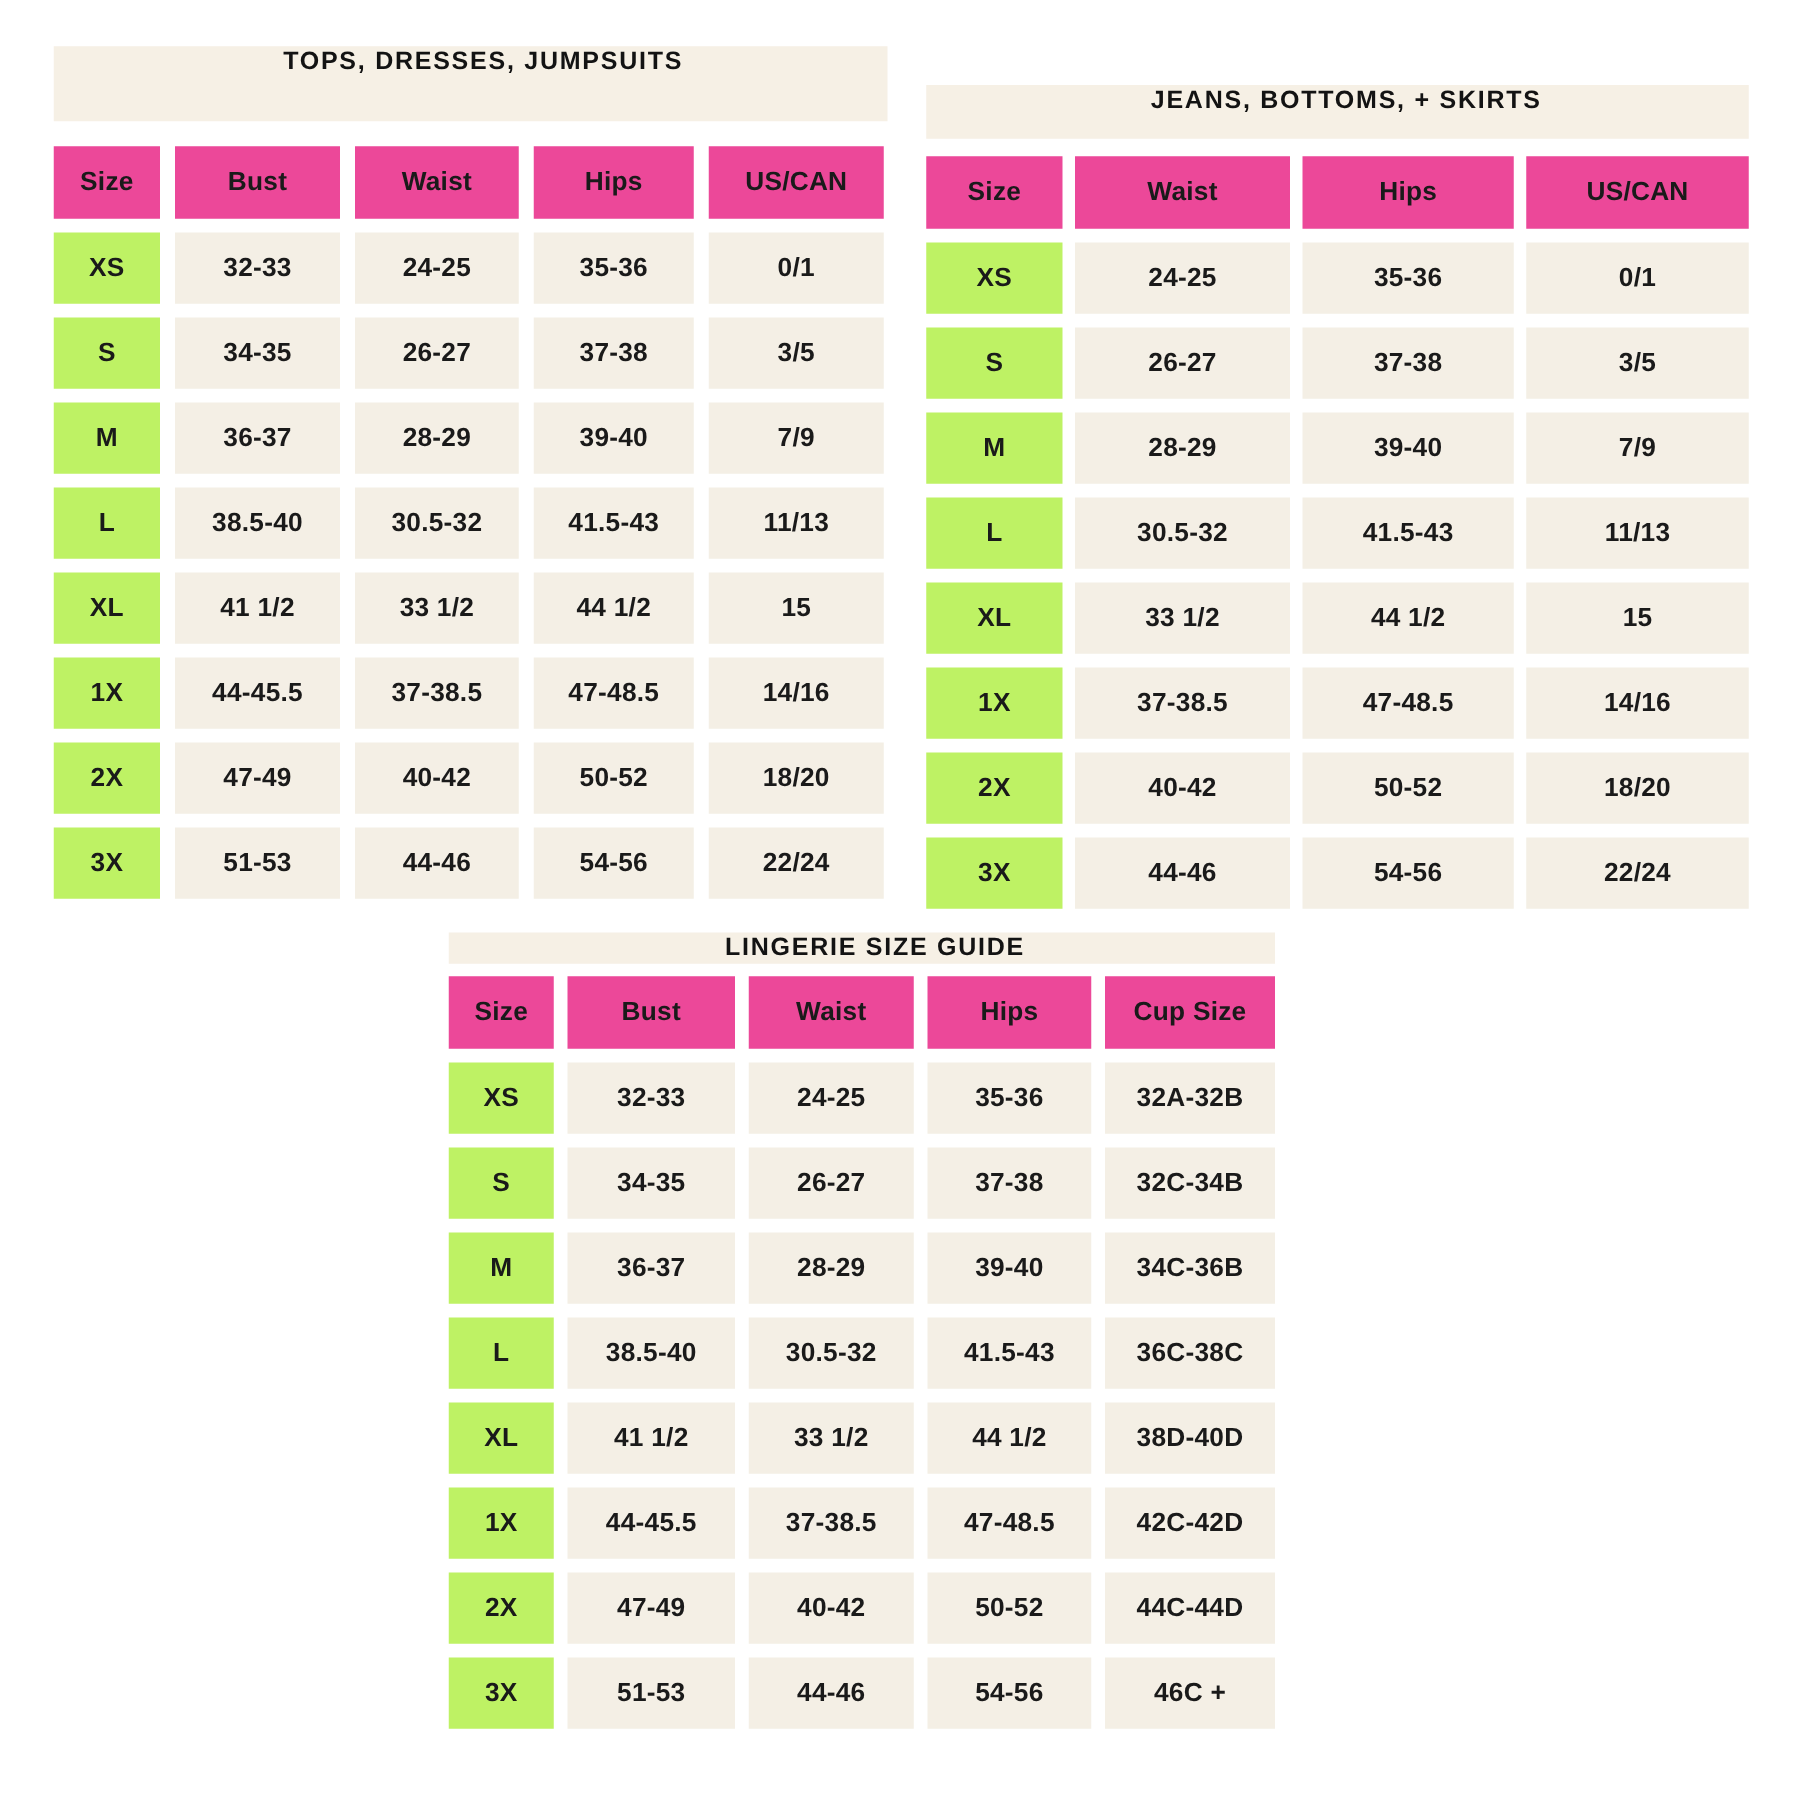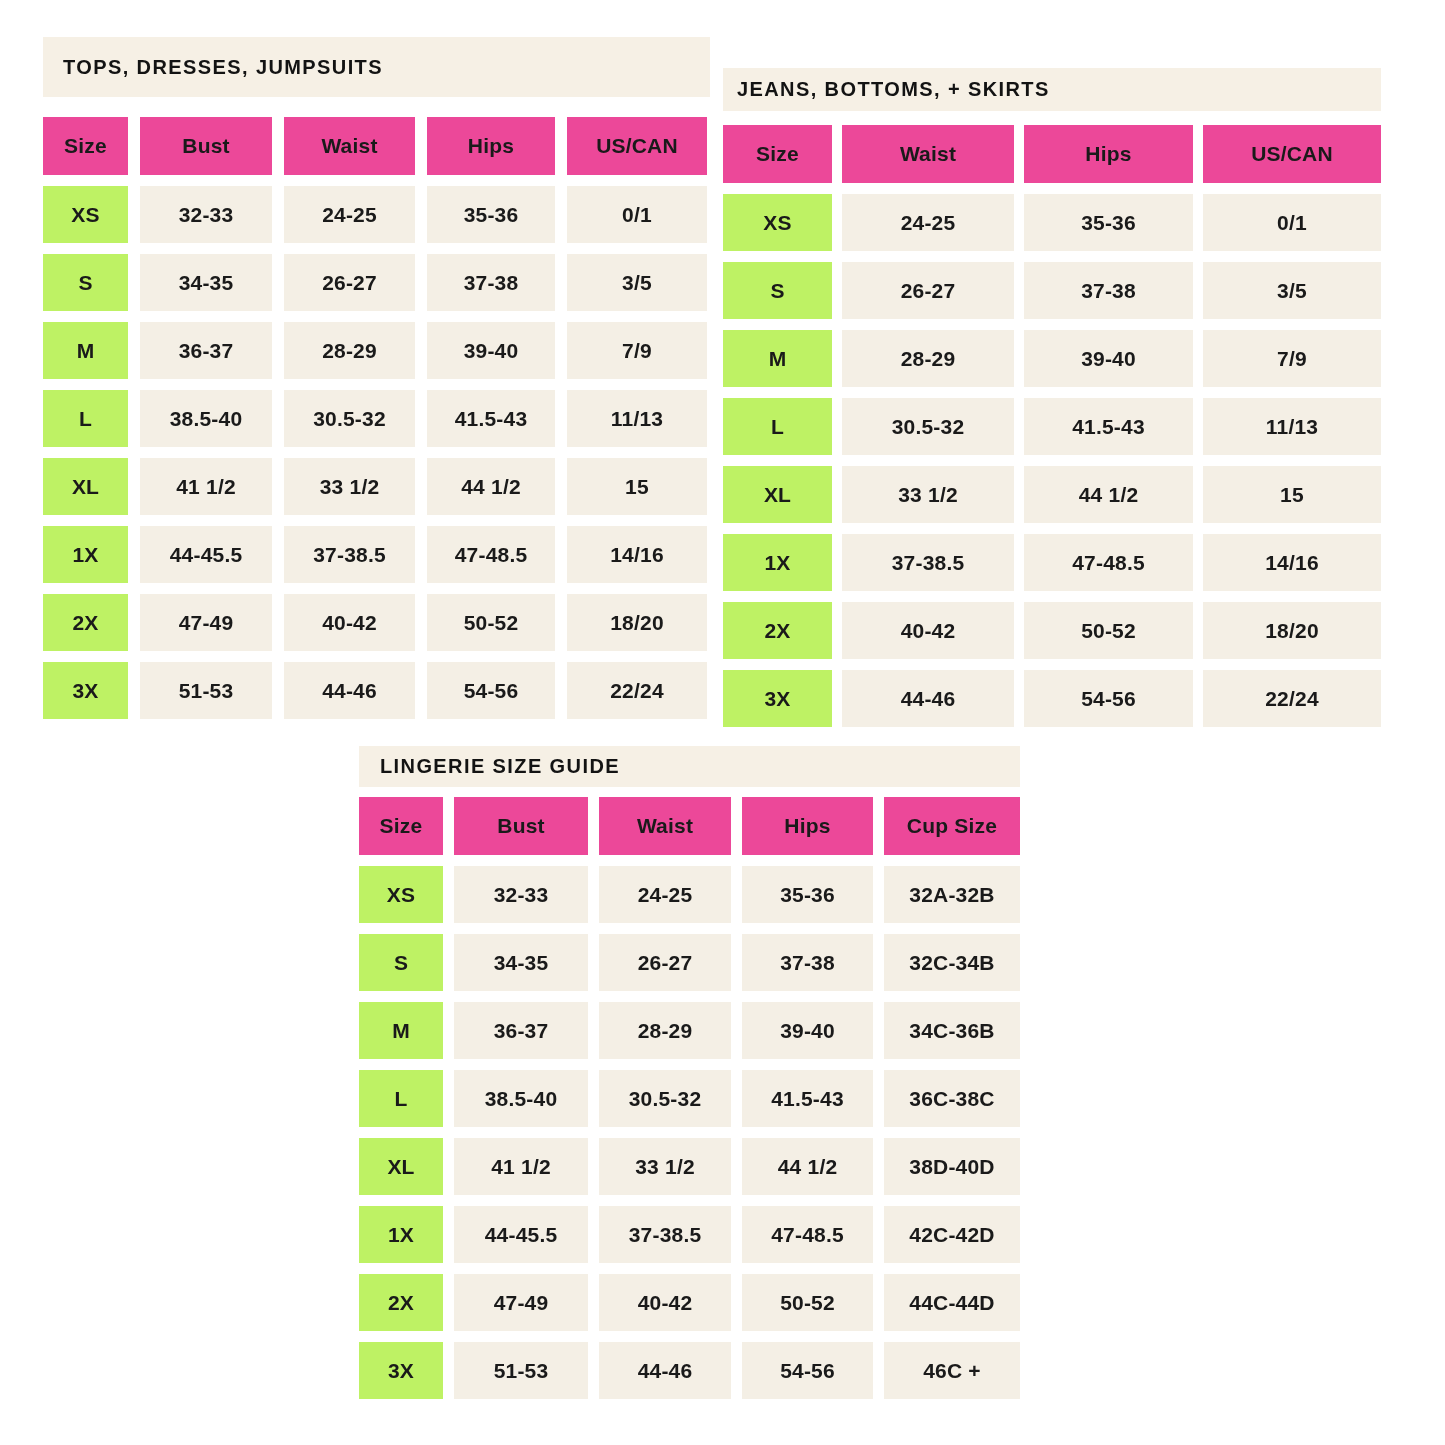--- a/index.html
+++ b/index.html
@@ -11,33 +11,33 @@
     width: 1445px;
     height: 1445px;
     position: relative;
     font-family: "Liberation Sans", sans-serif;
     color: #171717;
   }
   .size-table {
     position: absolute;
   }
   #table-tops     { left: 43px;  top: 37px;  width: 667px; }
-  #table-jeans    { left: 723px; top: 68px;  width: 658px; }
+  #table-jeans    { left: 741px; top: 68px;  width: 658px; }
   #table-lingerie { left: 359px; top: 746px; width: 661px; }
 
   .title-bar {
     background: #f6f0e5;
     display: flex;
-    flex-direction: column;
+    flex-direction: row;
     justify-content: center;
     box-sizing: border-box;
   }
   #table-tops .title-bar     { height: 60px; padding-left: 20px; }
   #table-jeans .title-bar    { height: 43px; padding-left: 14px; }
-  #table-lingerie .title-bar { height: 41px; padding-left: 21px; }
+  #table-lingerie .title-bar { height: 25px; padding-left: 21px; }
 
   .title-text {
     font-size: 20px;
     font-weight: 800;
     letter-spacing: 1.4px;
     color: #131313;
     line-height: 1.25;
   }
   .subtitle-text {
     font-size: 15px;

